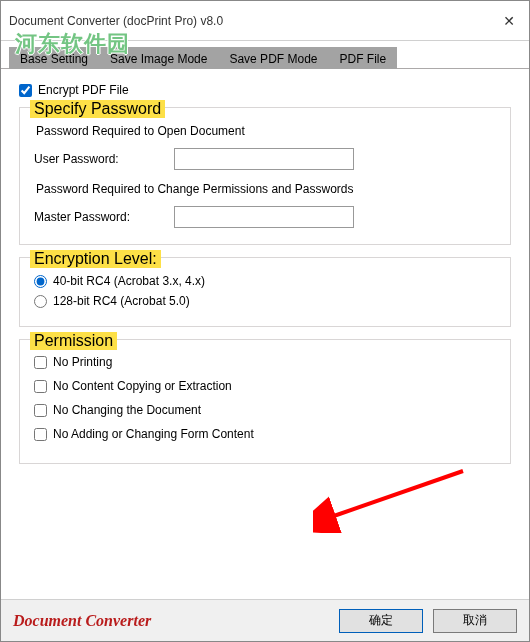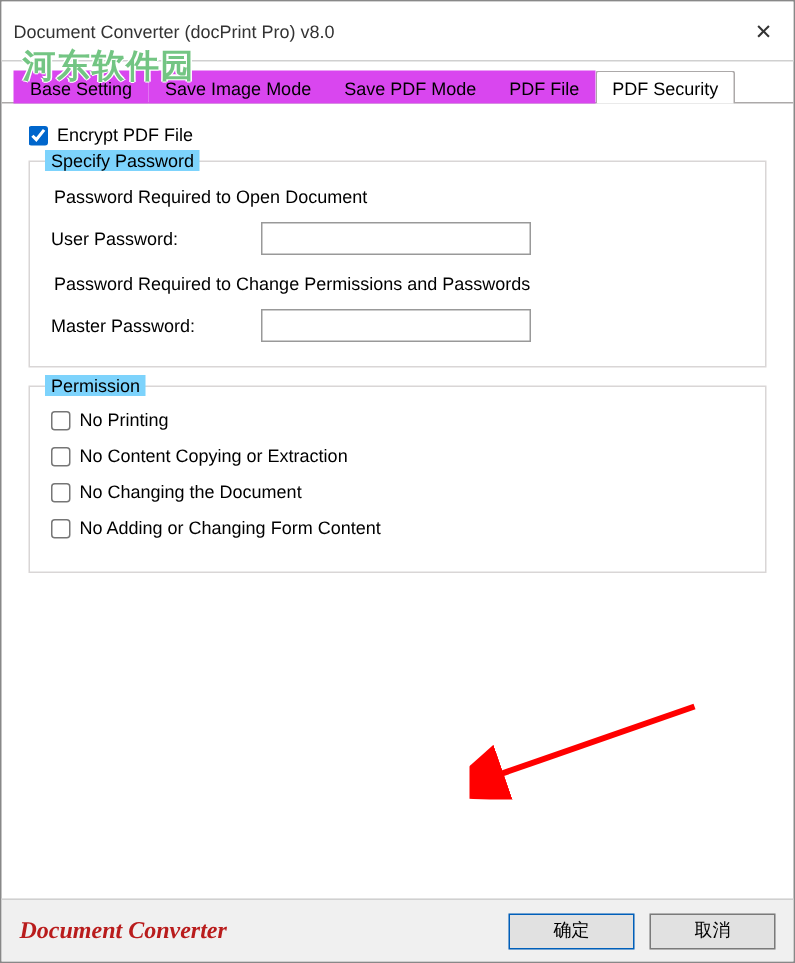--- a/index.html
+++ b/index.html
@@ -45,21 +45,21 @@
     }
     .tab {
       padding: 4px 10px 3px 10px;
       font-size: 12px;
       color: #000;
       border: 1px solid transparent;
       border-bottom: none;
       cursor: pointer;
       position: relative;
       top: 1px;
-      background: #d946ef;
+      background: #a3a3a3;
     }
     .tab.active {
       border-color: #aca9a9;
       background: #fff;
       border-radius: 2px 2px 0 0;
       z-index: 2;
     }
     .tab-body {
       padding: 14px 18px 6px 18px;
     }
@@ -76,23 +76,23 @@
     .fieldset {
       border: 1px solid #d9d6d6;
       padding: 10px 14px 12px 14px;
       margin-bottom: 12px;
       position: relative;
     }
     .fieldset .legend {
       position: absolute;
       top: -8px;
       left: 10px;
-      background: #7dd3fc;
+      background: #fde047;
       padding: 0 4px;
-      font-size: 12px;
+      font-size: 16px;
       color: #000;
     }
     .section-text { margin: 6px 0 10px 2px; color: #000; }
     .form-row {
       display: flex;
       align-items: center;
       margin: 4px 0 12px 0;
     }
     .form-label {
       width: 140px;
@@ -188,21 +188,20 @@
 
 <div class="watermark">
   <div class="cn">河东软件园</div>
 </div>
 
 <div class="tabstrip">
   <div class="tab">Base Setting</div>
   <div class="tab">Save Image Mode</div>
   <div class="tab">Save PDF Mode</div>
   <div class="tab">PDF File</div>
-  <div class="tab active">PDF Security</div>
 </div>
 
 <div class="tab-body">
 
   <div class="checkbox-row">
     <input type="checkbox" checked="" style="">
     <span>Encrypt PDF File</span>
   </div>
 
   <div class="fieldset">
@@ -214,20 +213,31 @@
       <input class="form-input" type="text" value="" style="">
     </div>
 
     <div class="section-text">Password Required to Change Permissions and Passwords</div>
     <div class="form-row" style="margin-bottom:4px;">
       <span class="form-label">Master Password:</span>
       <input class="form-input" type="text" value="" style="">
     </div>
   </div>
 
+  <div class="fieldset">
+    <span class="legend">Encryption Level:</span>
+    <div class="radio-row">
+      <input type="radio" name="enc" checked="" style="">
+      <span>40-bit RC4 (Acrobat 3.x, 4.x)</span>
+    </div>
+    <div class="radio-row">
+      <input type="radio" name="enc" style="">
+      <span>128-bit RC4 (Acrobat 5.0)</span>
+    </div>
+  </div>
 
   <div class="fieldset">
     <span class="legend">Permission</span>
     <div class="perm-row">
       <input type="checkbox" style="">
       <span>No Printing</span>
     </div>
     <div class="perm-row">
       <input type="checkbox" style="">
       <span>No Content Copying or Extraction</span>

